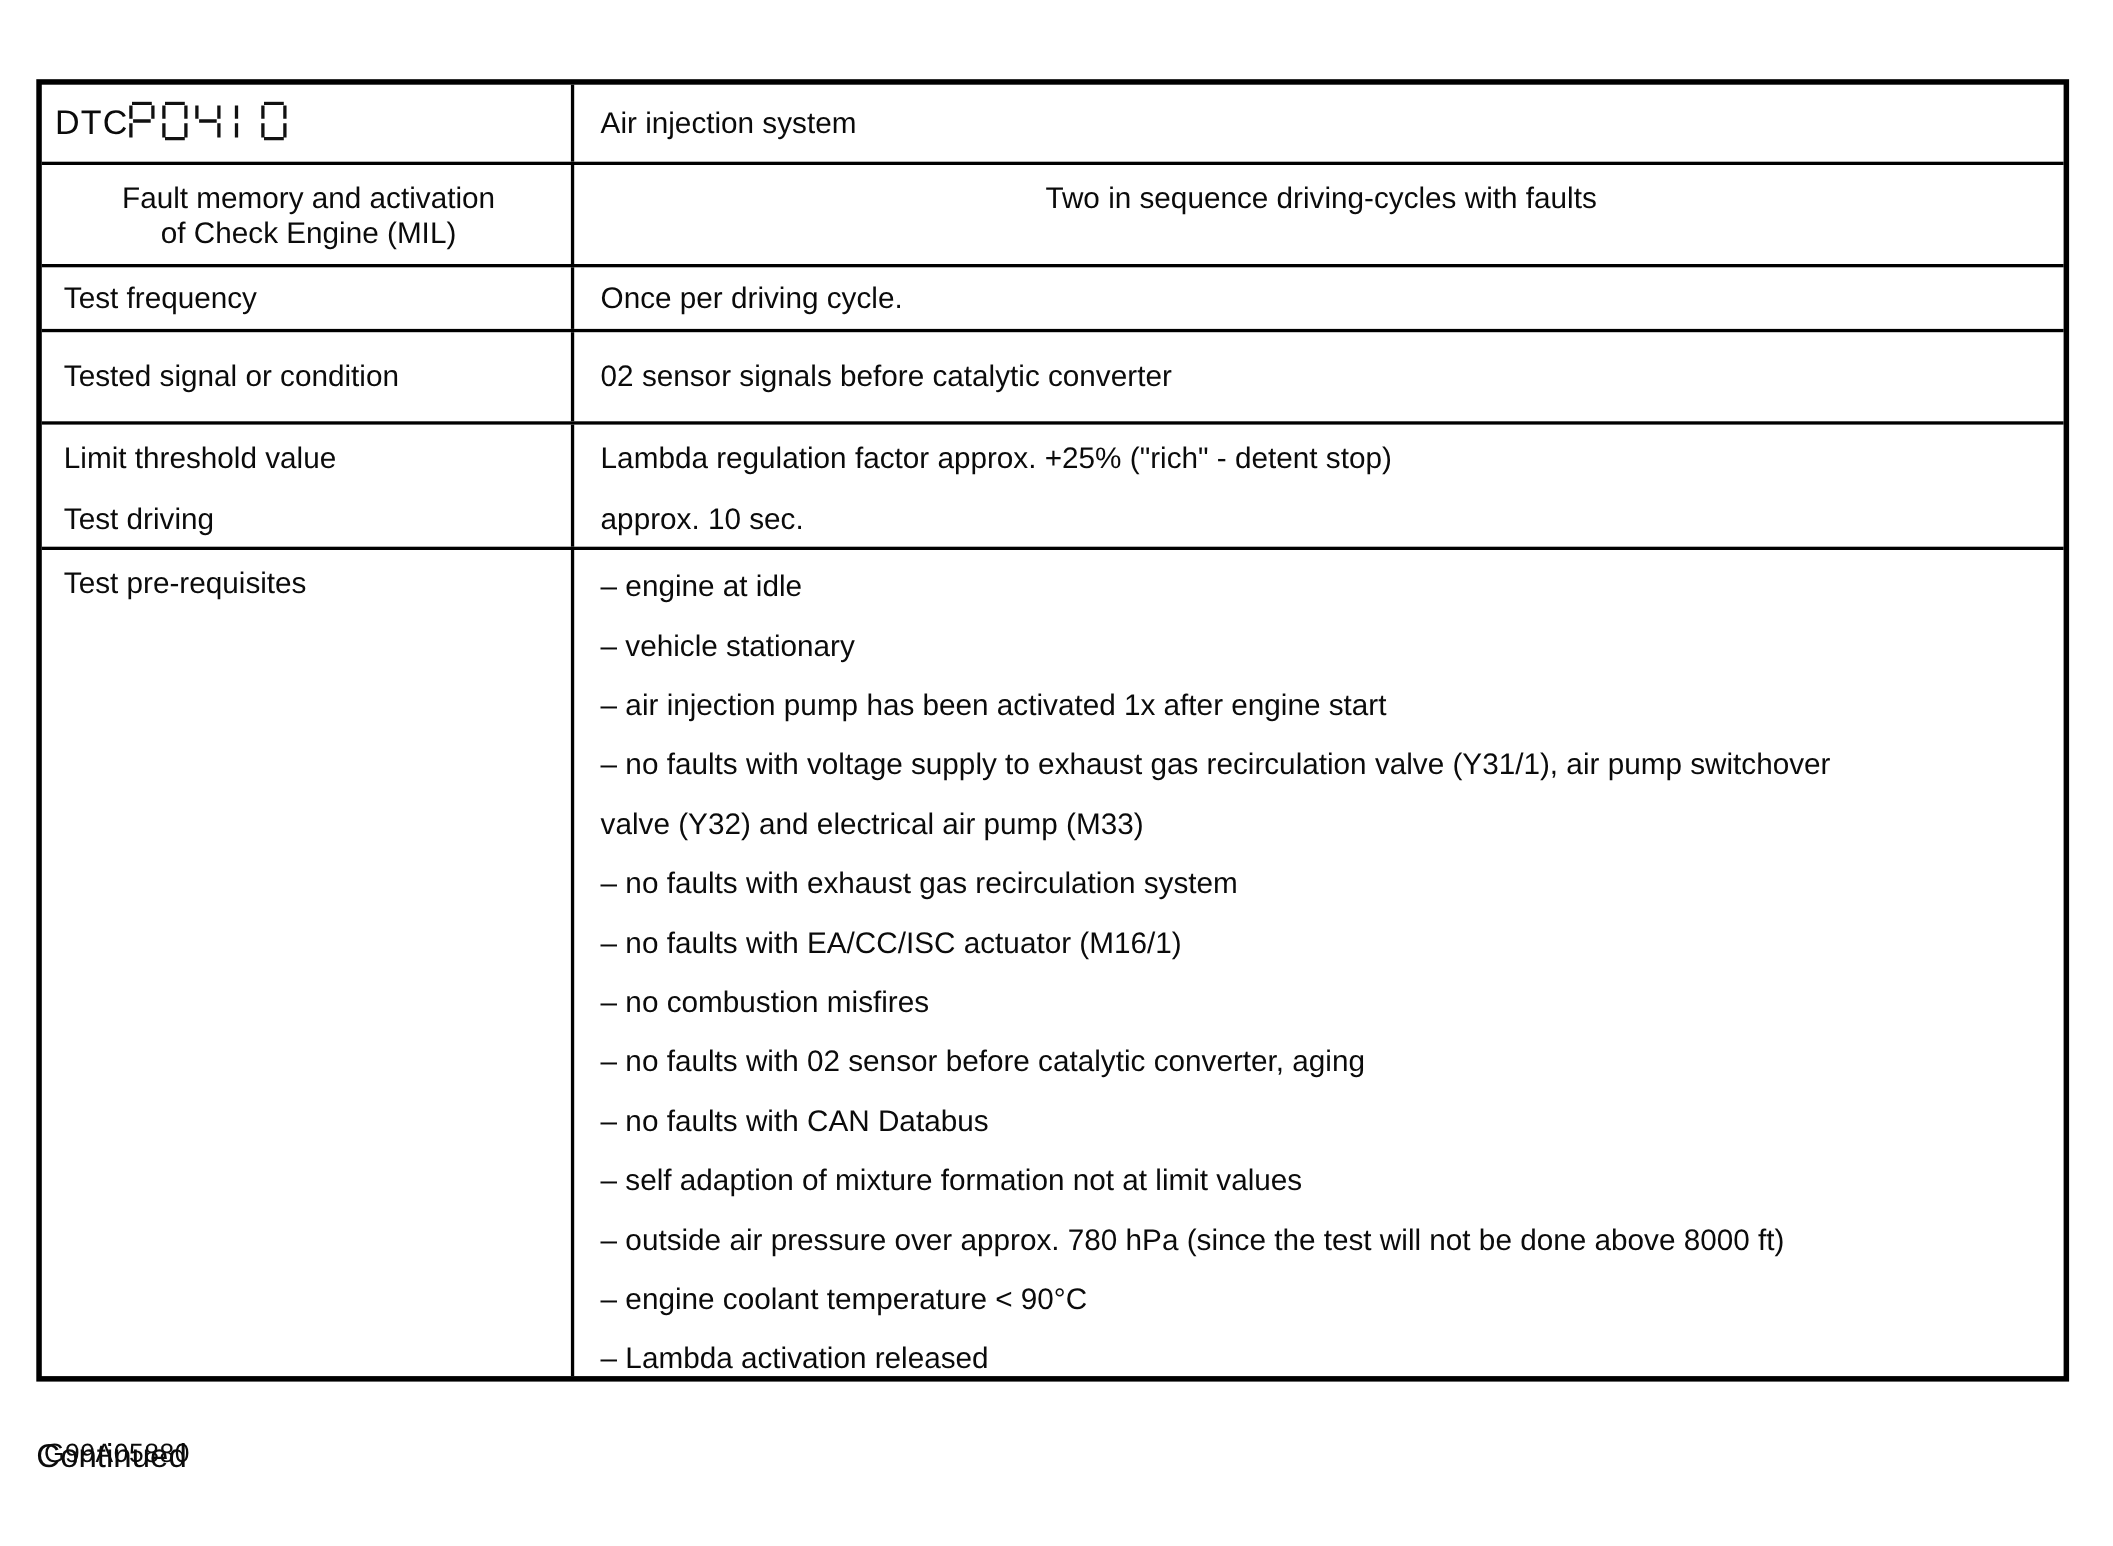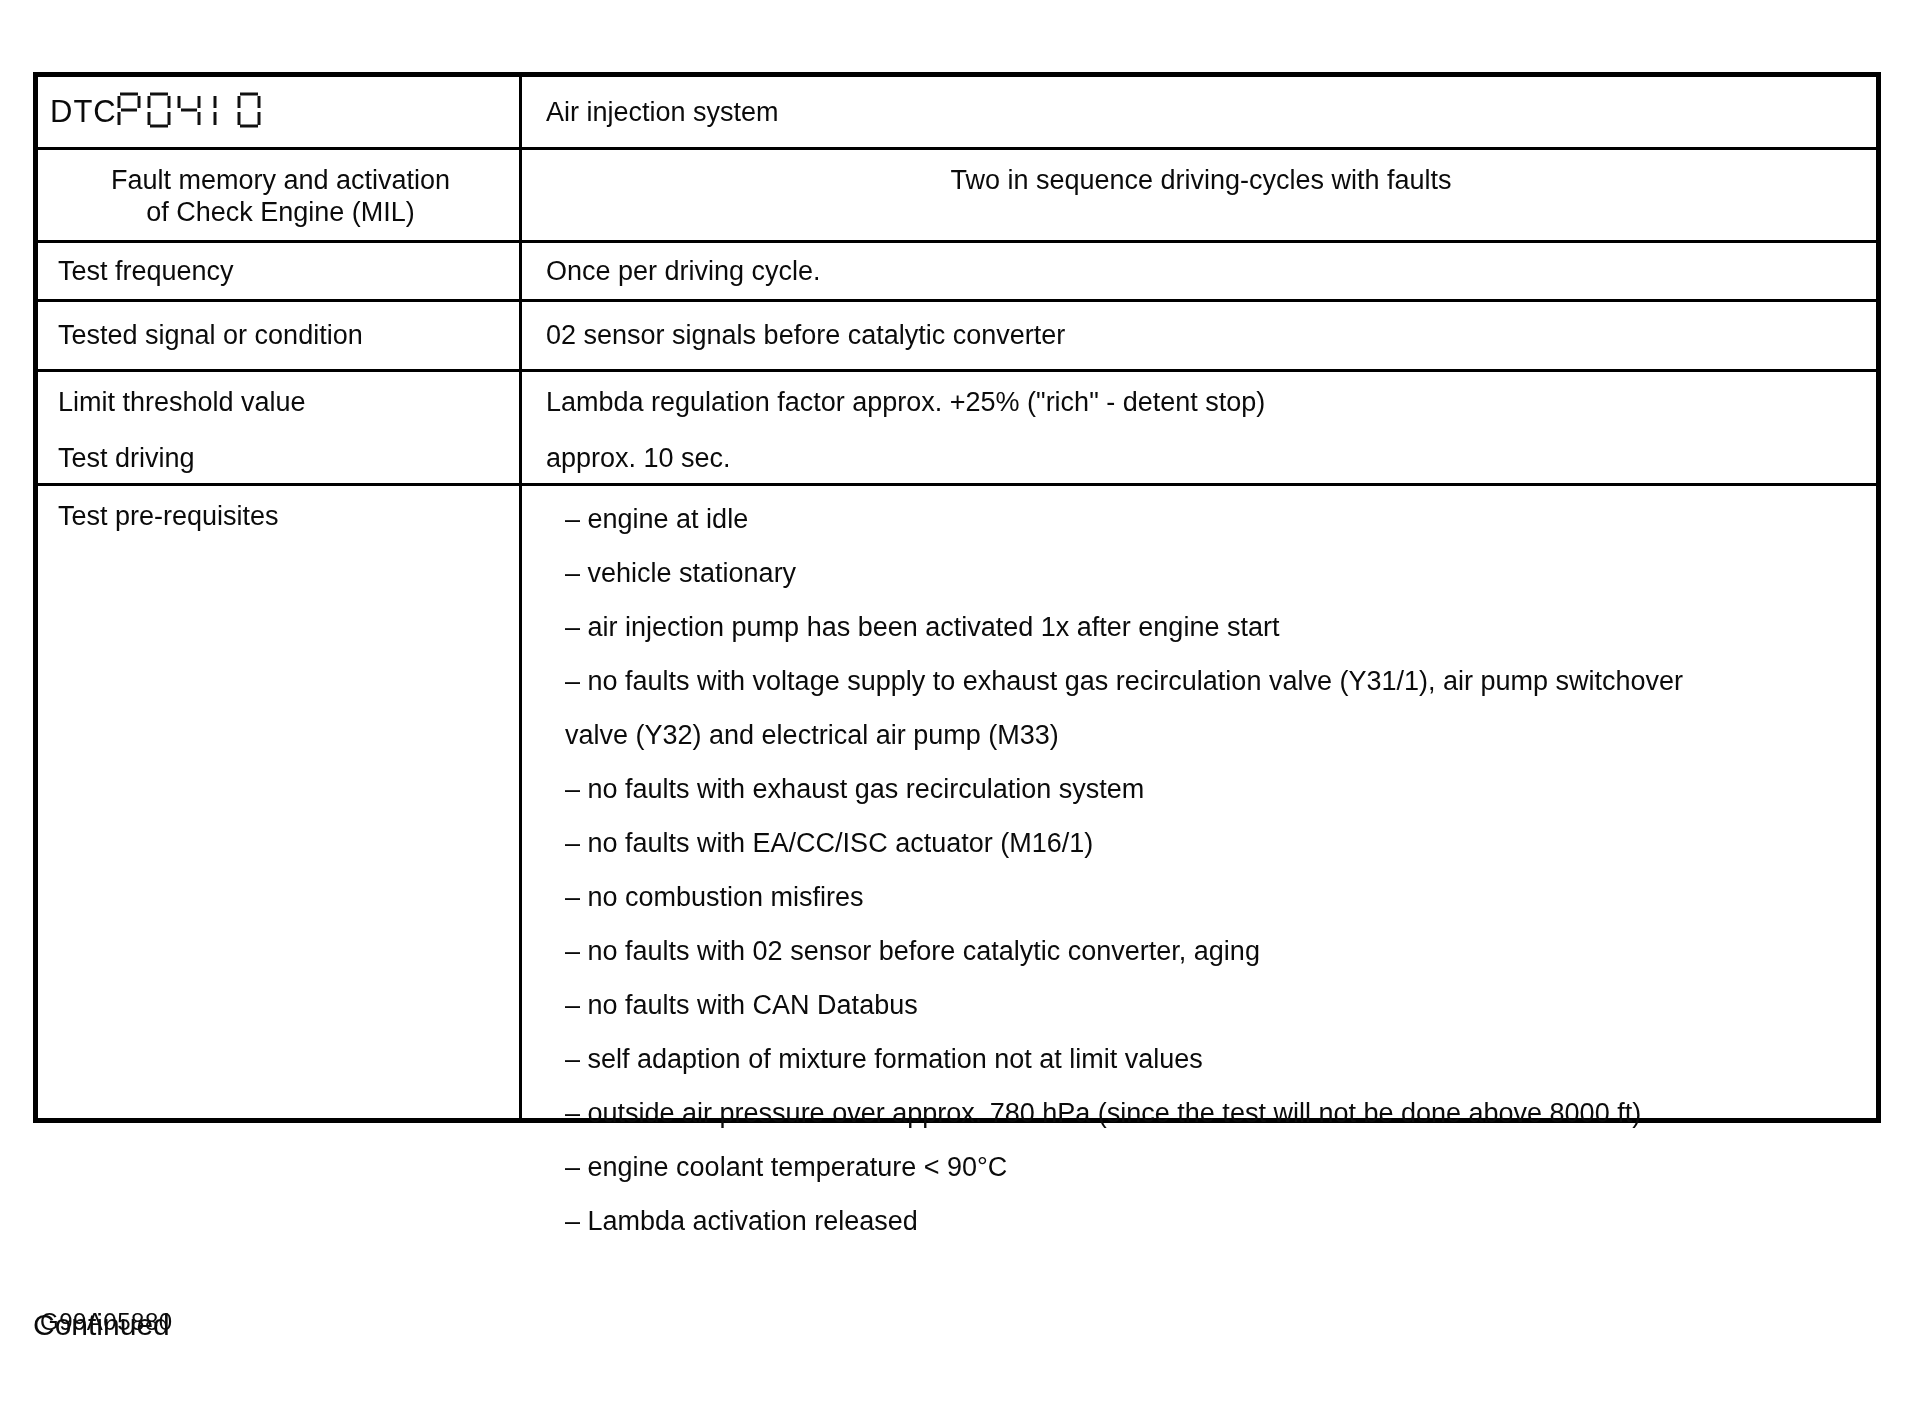--- a/index.html
+++ b/index.html
@@ -32,23 +32,23 @@
   }
   .cell-right {
     flex: 1;
     padding: 0 20px 0 24px;
     font-size: 27px;
   }
   
   .r1 { height: 73px; }
   .r2 { height: 93px; }
   .r3 { height: 59px; }
-  .r4 { height: 70px; }
+  .r4 { height: 84px; }
   .r5 { height: 114px; }
-  .r6 { height: 632px; gap: 19px; }
+  .r6 { height: 751px; }
 
   .v-center { display: flex; align-items: center; }
   .r2 .cell-left, .r2 .cell-right { padding-top: 14px; line-height: 32px; text-align: center; }
   .r5 .cell-left, .r5 .cell-right { padding-top: 2px; line-height: 56px; }
   .r6 .cell-left { padding-top: 10px; line-height: 40px; }
   .r6 .cell-right { padding-top: 6px; }
   .prereq-line { line-height: 54px; white-space: nowrap; }
 
   .dtc-cell {
     display: flex; align-items: center; 

